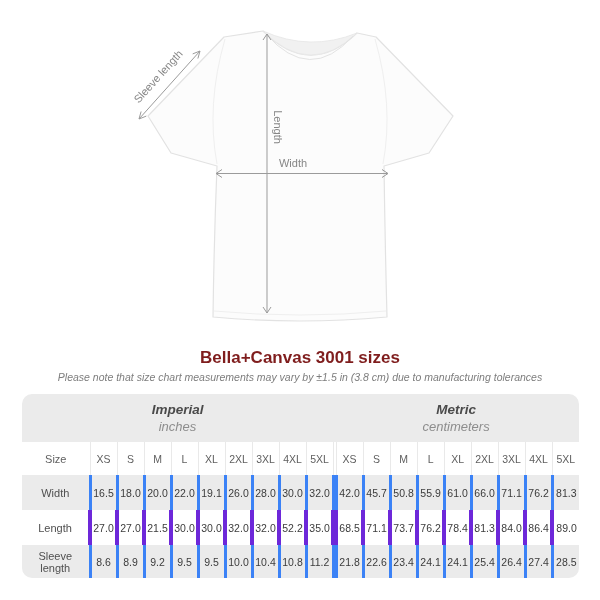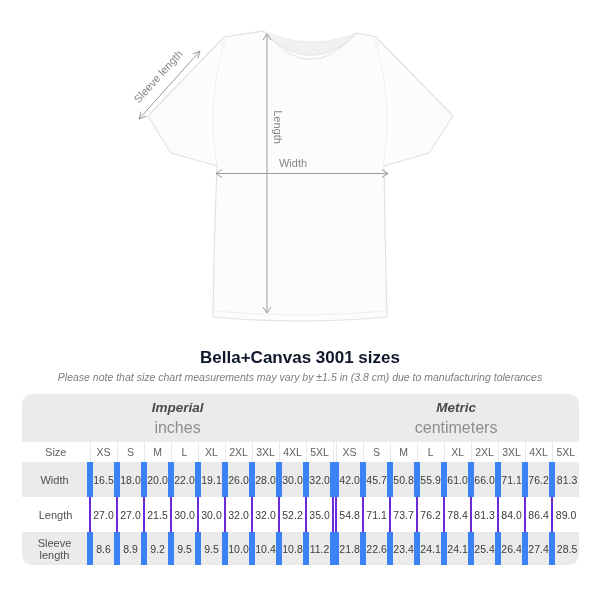--- a/index.html
+++ b/index.html
@@ -8,21 +8,21 @@
     font-family:"Liberation Sans", sans-serif;
     -webkit-font-smoothing:antialiased;
   }
   
   .shirt-area{position:relative;width:600px;height:342px;background:#ffffff;}
   .shirt-area svg{position:absolute;left:0;top:0;}
   .dim-label{fill:#868686;font-size:11px;font-family:"Liberation Sans",sans-serif;}
   
   .page-title{
     margin:6px 0 3px 0;text-align:center;
-    font-size:17px;font-weight:bold;color:#0f172a;
+    font-size:17px;font-weight:bold;color:#7f1d1d;
   }
   .page-note{
     margin:0 0 11px 0;text-align:center;
     font-size:10.5px;font-style:italic;color:#7d7d7d;
   }
   
   .table-wrap{
     width:557px;margin-left:22px;
     border-radius:10px;overflow:hidden;
   }
@@ -35,37 +35,37 @@
   col.c-gap{width:3px;}
   td{padding:0;text-align:center;vertical-align:middle;}
   
   tr.band-row td{
     background:#ebebeb;height:48px;
   }
   .band-label{
     font-size:13.5px;font-weight:bold;font-style:italic;color:#4a4a4a;line-height:1.35;
   }
   .band-unit{
-    font-size:16px;color:#8d8d8d;line-height:1.2;
+    font-size:13px;font-style:italic;color:#8d8d8d;line-height:1.2;
   }
   
   tr.size-row td{
-    background:#ffffff;height:20px;
+    background:#ffffff;height:33px;
     font-size:10.5px;color:#5f5f5f;
     border-left:1px solid #e9e9e9;
   }
   tr.size-row td:first-child{border-left:none;font-size:11px;}
   
   tr.data-row td{
     height:35px;font-size:10.5px;color:#3c3c3c;
   }
   tr.data-row td.row-label{font-size:11px;color:#4f4f4f;}
-  tr.data-row.gray td{background:#ebebeb;border-left:6px solid #3b82f6;}
+  tr.data-row.gray td{background:#ebebeb;border-left:3px solid #3b82f6;}
   tr.data-row.gray td:first-child{border-left:none;}
-  tr.data-row.white td{background:#ffffff;border-left:2px solid #6d28d9;}
+  tr.data-row.white td{background:#ffffff;border-left:4px solid #6d28d9;}
   tr.data-row.white td:first-child{border-left:none;}
   tr.last td{height:33px;}
   td.gap-cell{background:#ffffff !important;}
 </style>
 </head>
 <body>
 
 <div class="shirt-area">
   <svg width="600" height="342" viewBox="0 0 600 342">
 
@@ -207,21 +207,21 @@
       <td>27.0</td>
       <td>27.0</td>
       <td>21.5</td>
       <td>30.0</td>
       <td>30.0</td>
       <td>32.0</td>
       <td>32.0</td>
       <td>52.2</td>
       <td>35.0</td>
       <td class="gap-cell"></td>
-      <td>54.8</td>
+      <td>68.5</td>
       <td>71.1</td>
       <td>73.7</td>
       <td>76.2</td>
       <td>78.4</td>
       <td>81.3</td>
       <td>84.0</td>
       <td>86.4</td>
       <td>89.0</td>
     </tr>
 

